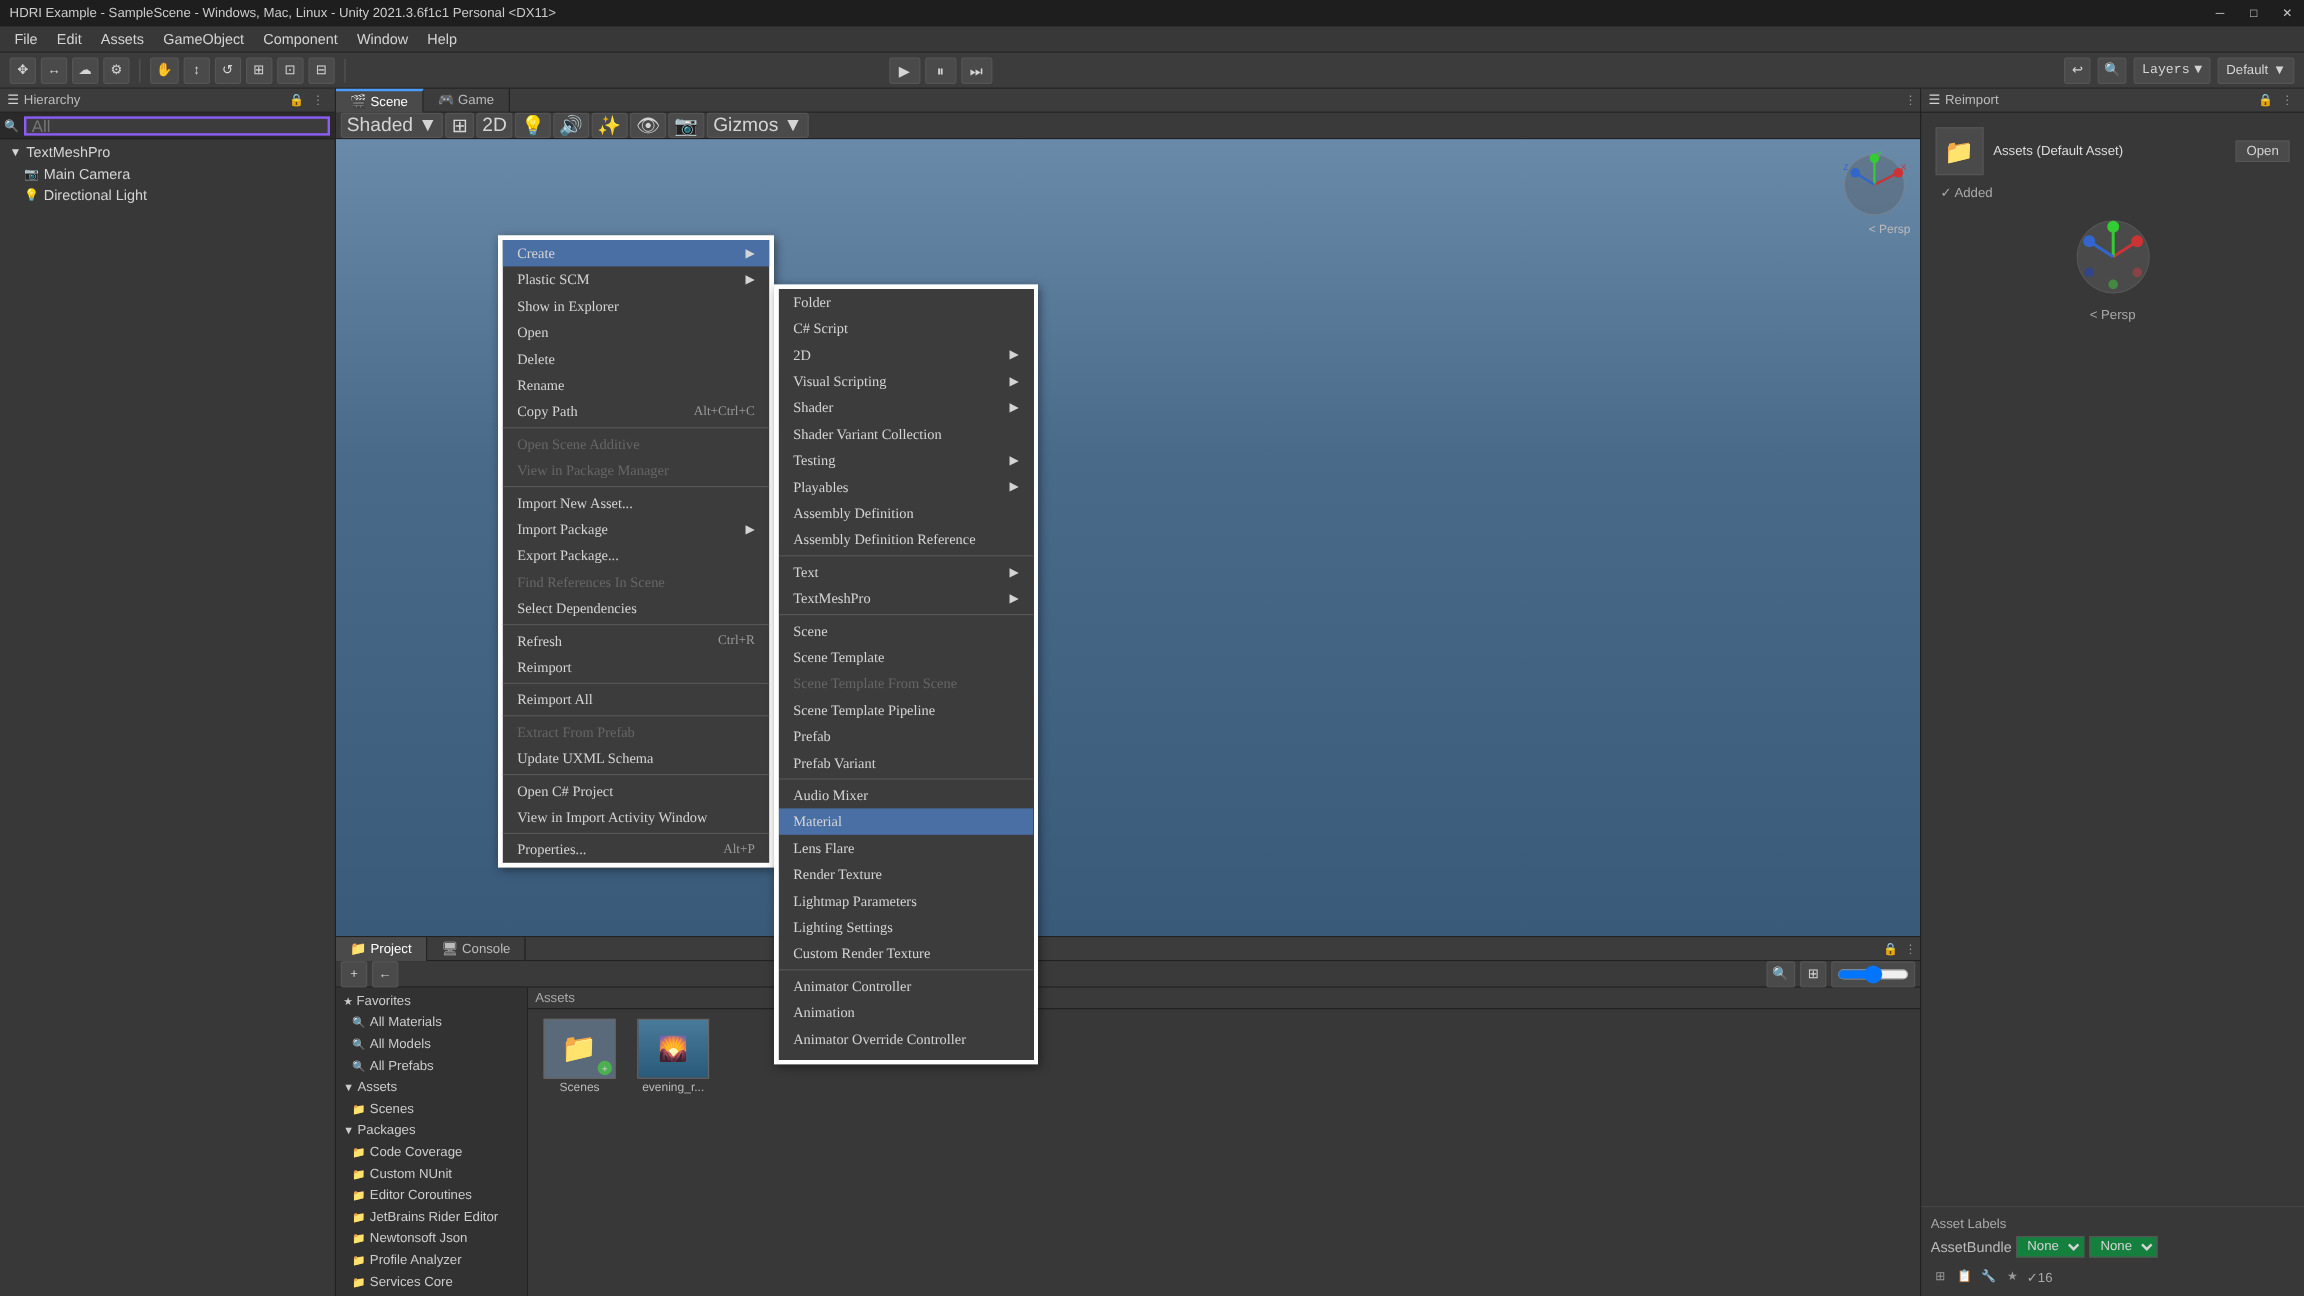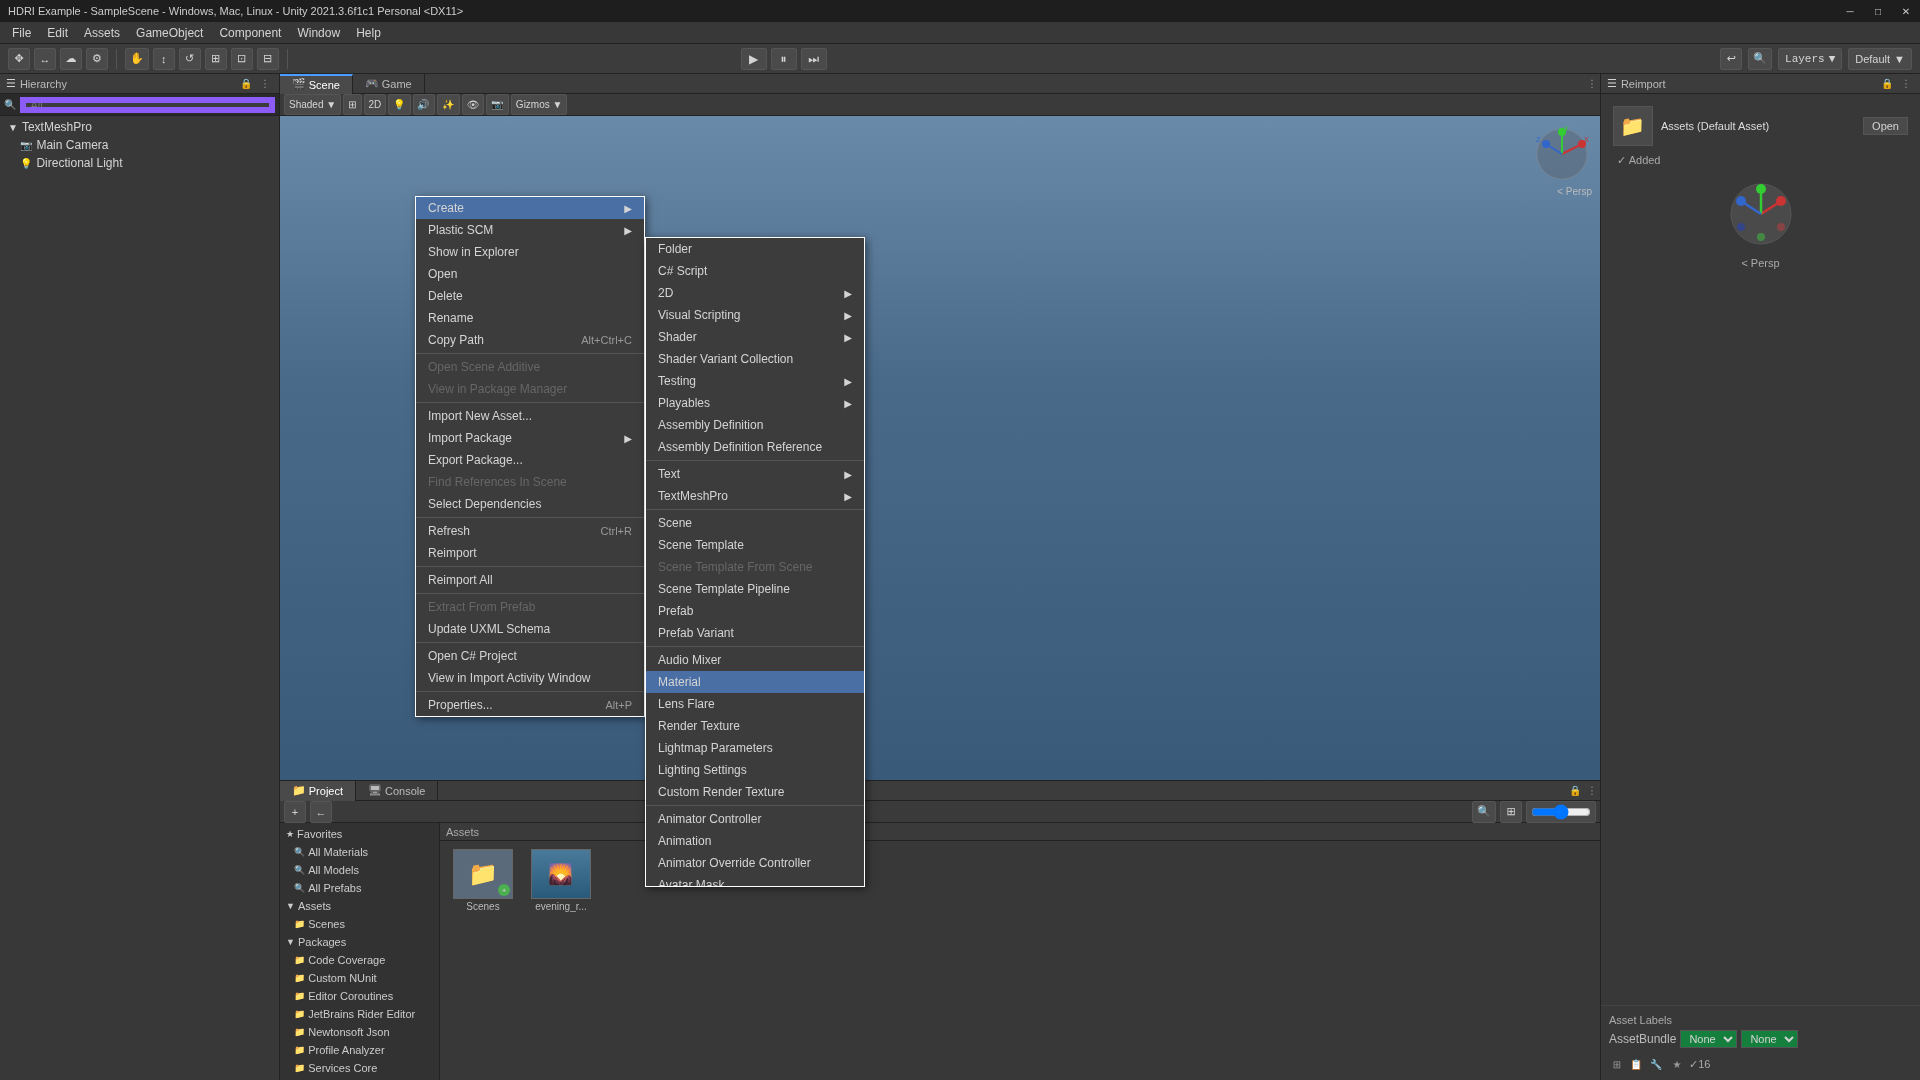--- a/index.html
+++ b/index.html
@@ -167,26 +167,26 @@
     .search-bar {
       height: 22px;
       background: #2a2a2a;
       border-bottom: 1px solid #222;
       display: flex;
       align-items: center;
       padding: 0 4px;
     }
     .search-input {
       background: #3c3c3c;
-      border: 6px solid #8b5cf6;
+      border: 2px solid #8b5cf6;
       color: #d4d4d4;
       height: 16px;
       width: 100%;
       padding: 0 4px;
-      font-size: 11px;
+      font-size: 14px;
     }
     .tree-content {
       flex: 1;
       overflow-y: auto;
       padding: 2px 0;
     }
     .tree-item {
       height: 18px;
       display: flex;
       align-items: center;
@@ -228,21 +228,21 @@
       gap: 2px;
       border-bottom: 1px solid #222;
     }
     .vp-btn {
       height: 21px;
       padding: 0 4px;
       background: #4a4a4a;
       border: 1px solid #555;
       color: #d4d4d4;
       cursor: pointer;
-      font-size: 10px;
+      font-size: 16px;
       display: flex;
       align-items: center;
       border-radius: 2px;
     }
     .viewport-canvas {
       flex: 1;
       background: linear-gradient(180deg, #6a8aaa 0%, #4a6a8a 40%, #3a5a7a 100%);
       position: relative;
     }
     .viewport-gizmo {
@@ -255,24 +255,25 @@
     .viewport-persp {
       position: absolute;
       top: 70px;
       right: 8px;
       font-size: 10px;
       color: #bbb;
     }
     .context-menu {
       position: absolute;
       background: #3c3c3c;
-      border: 1px solid #ffffff;
+      border: 4px solid #ffffff;
       min-width: 220px;
       z-index: 1000;
       box-shadow: 2px 2px 8px rgba(0,0,0,0.5);
+      font-family: Liberation Serif, serif;
     }
     .menu-row {
       height: 22px;
       display: flex;
       align-items: center;
       padding: 0 12px;
       cursor: pointer;
       font-size: 12px;
       color: #d4d4d4;
       position: relative;

